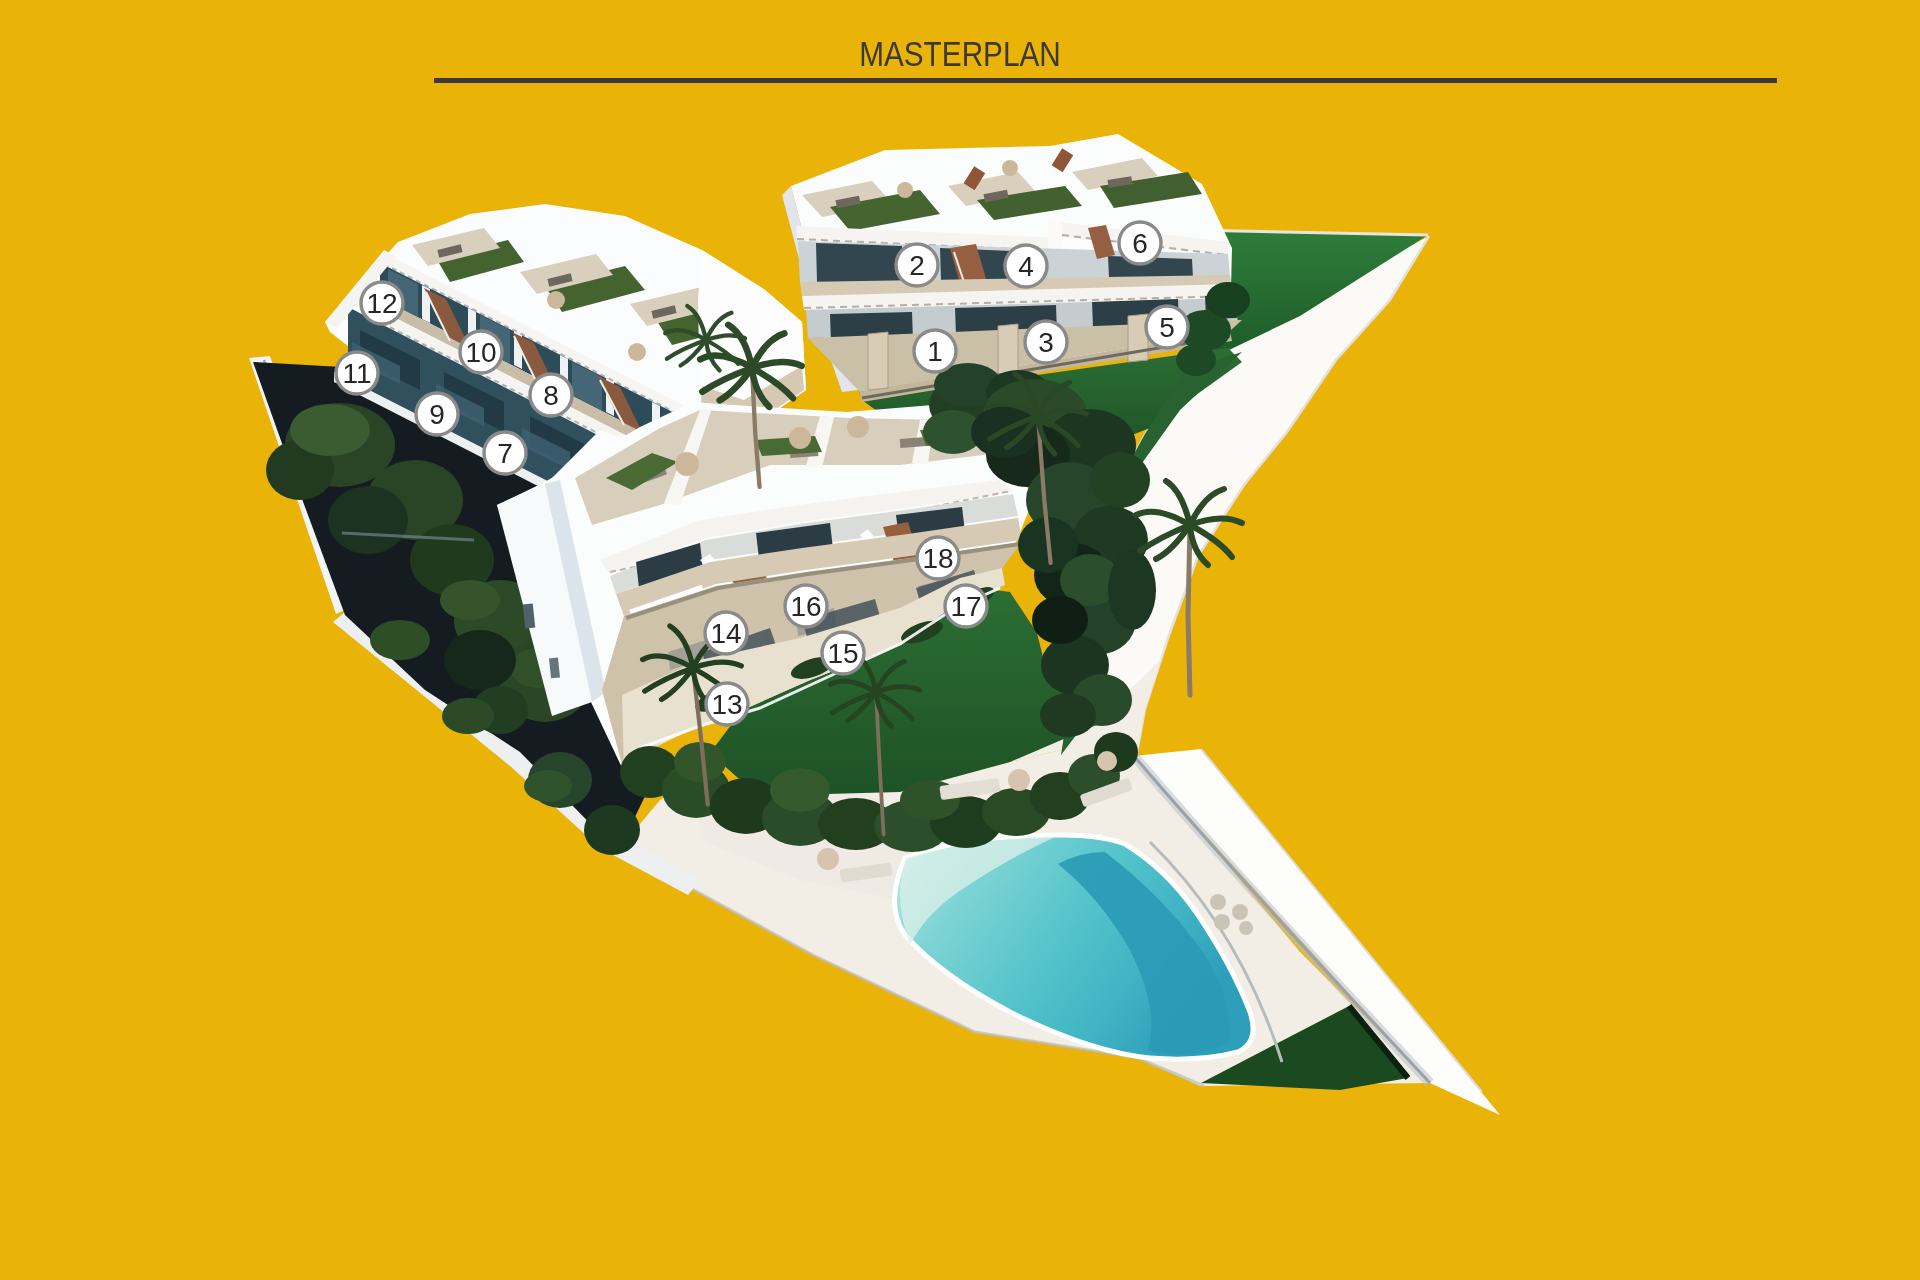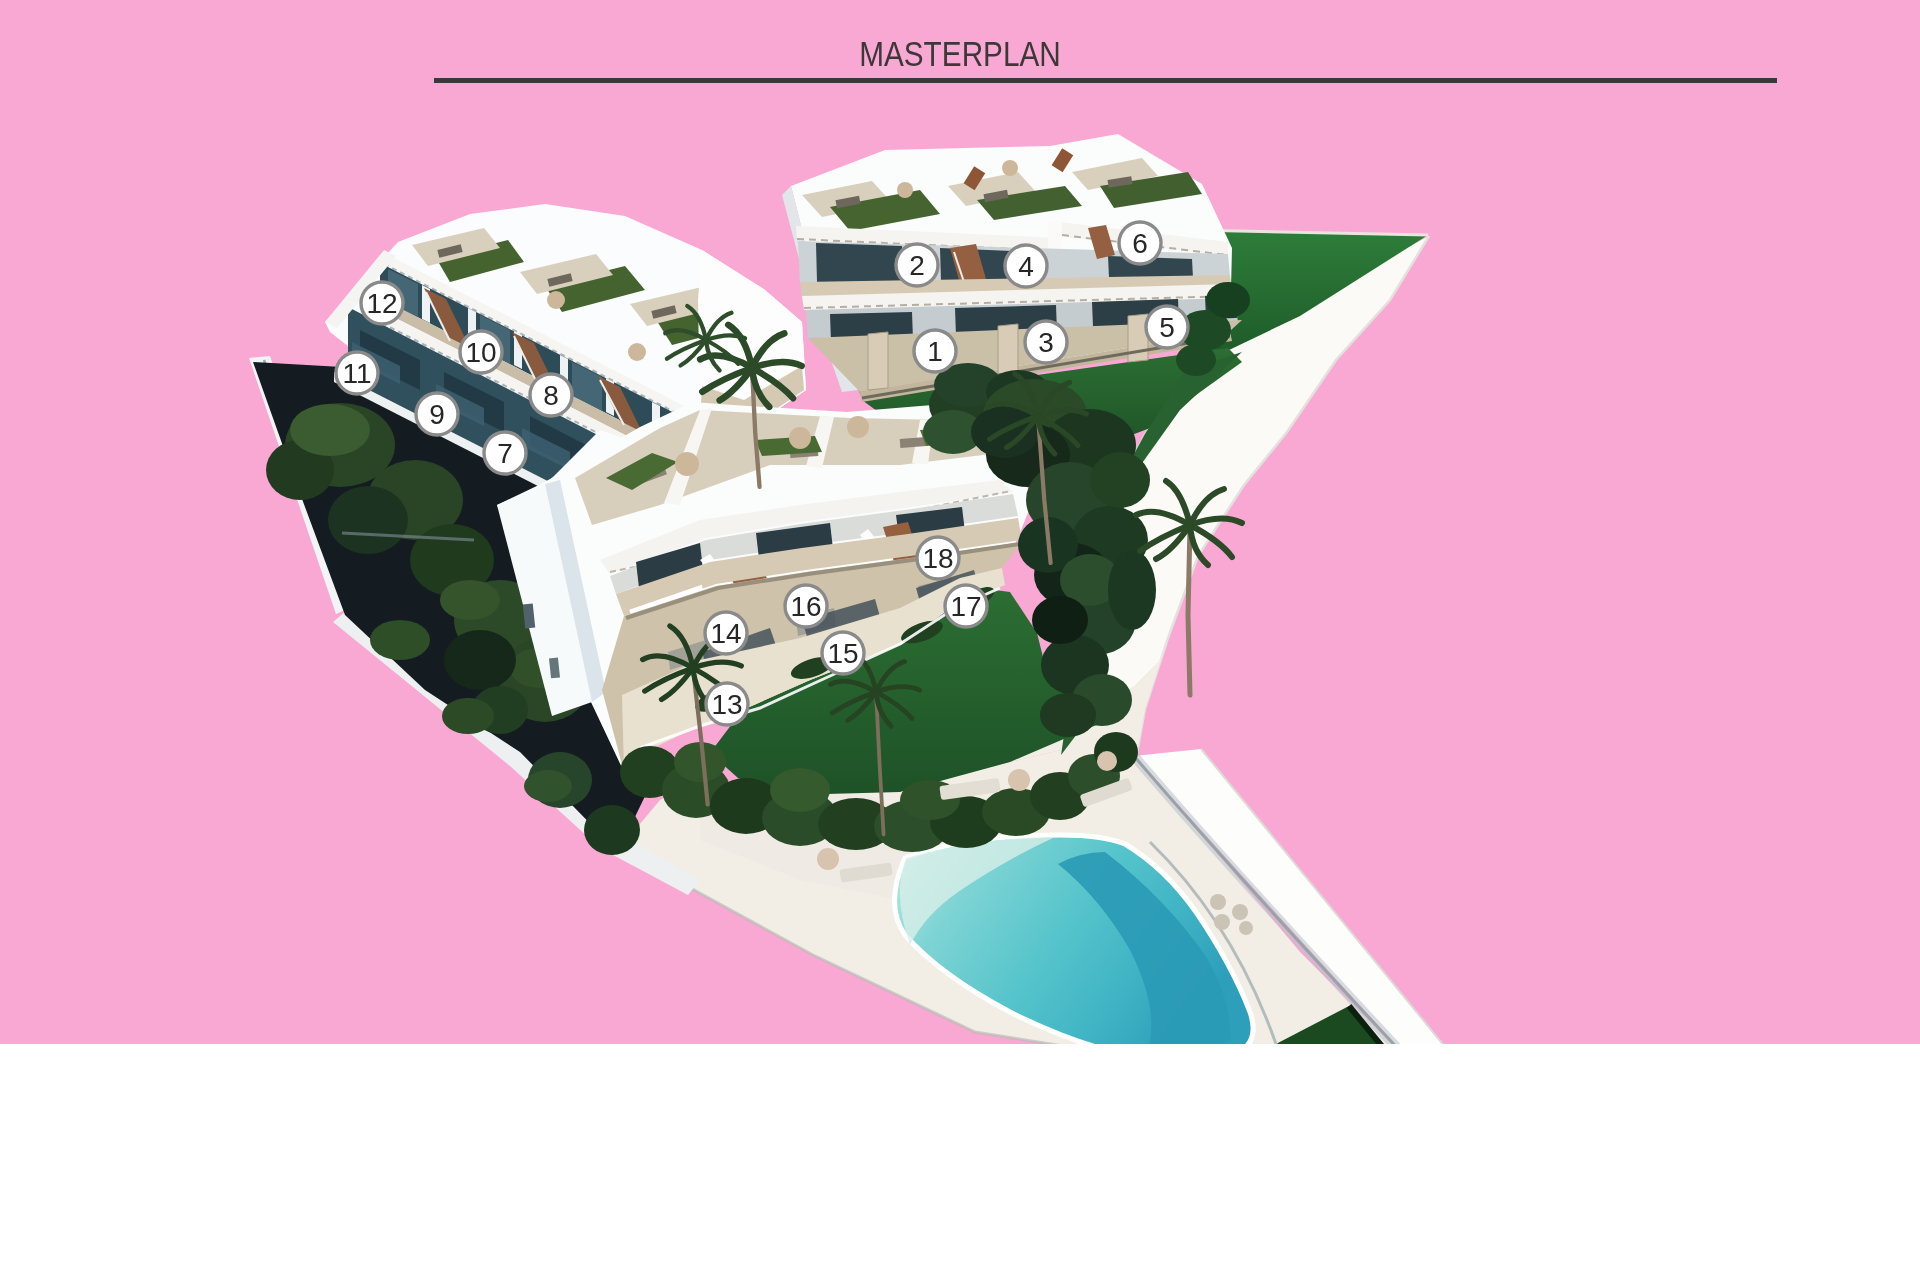--- a/index.html
+++ b/index.html
@@ -1,16 +1,16 @@
 <!DOCTYPE html>
 <html><head>
 <meta charset="utf-8">
 <style>
   html,body{margin:0;padding:0;background:#ffffff;}
-  .page{position:relative;width:1920px;height:1044px;background:#f9a8d4;overflow:hidden;
+  .page{position:relative;width:1920px;height:1280px;background:#eab308;overflow:hidden;
         font-family:"Liberation Sans", sans-serif;}
   .title{position:absolute;left:0;top:34px;width:1920px;text-align:center;
          font-size:35px;color:#3d3838;letter-spacing:0px;transform:scaleX(0.85);}
   .rule{position:absolute;left:434px;top:78px;width:1343px;height:5px;background:#3e3639;}
 </style>
 </head>
 <body>
 <div class="page">
 
   <div class="title">MASTERPLAN</div>

